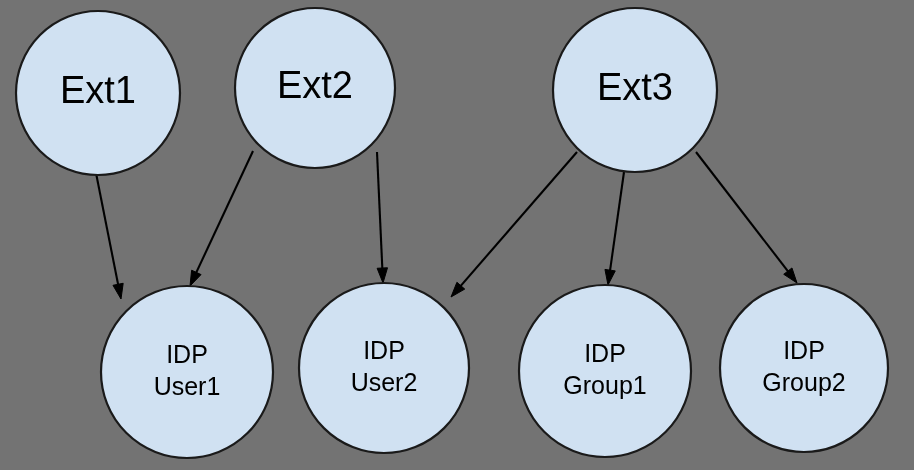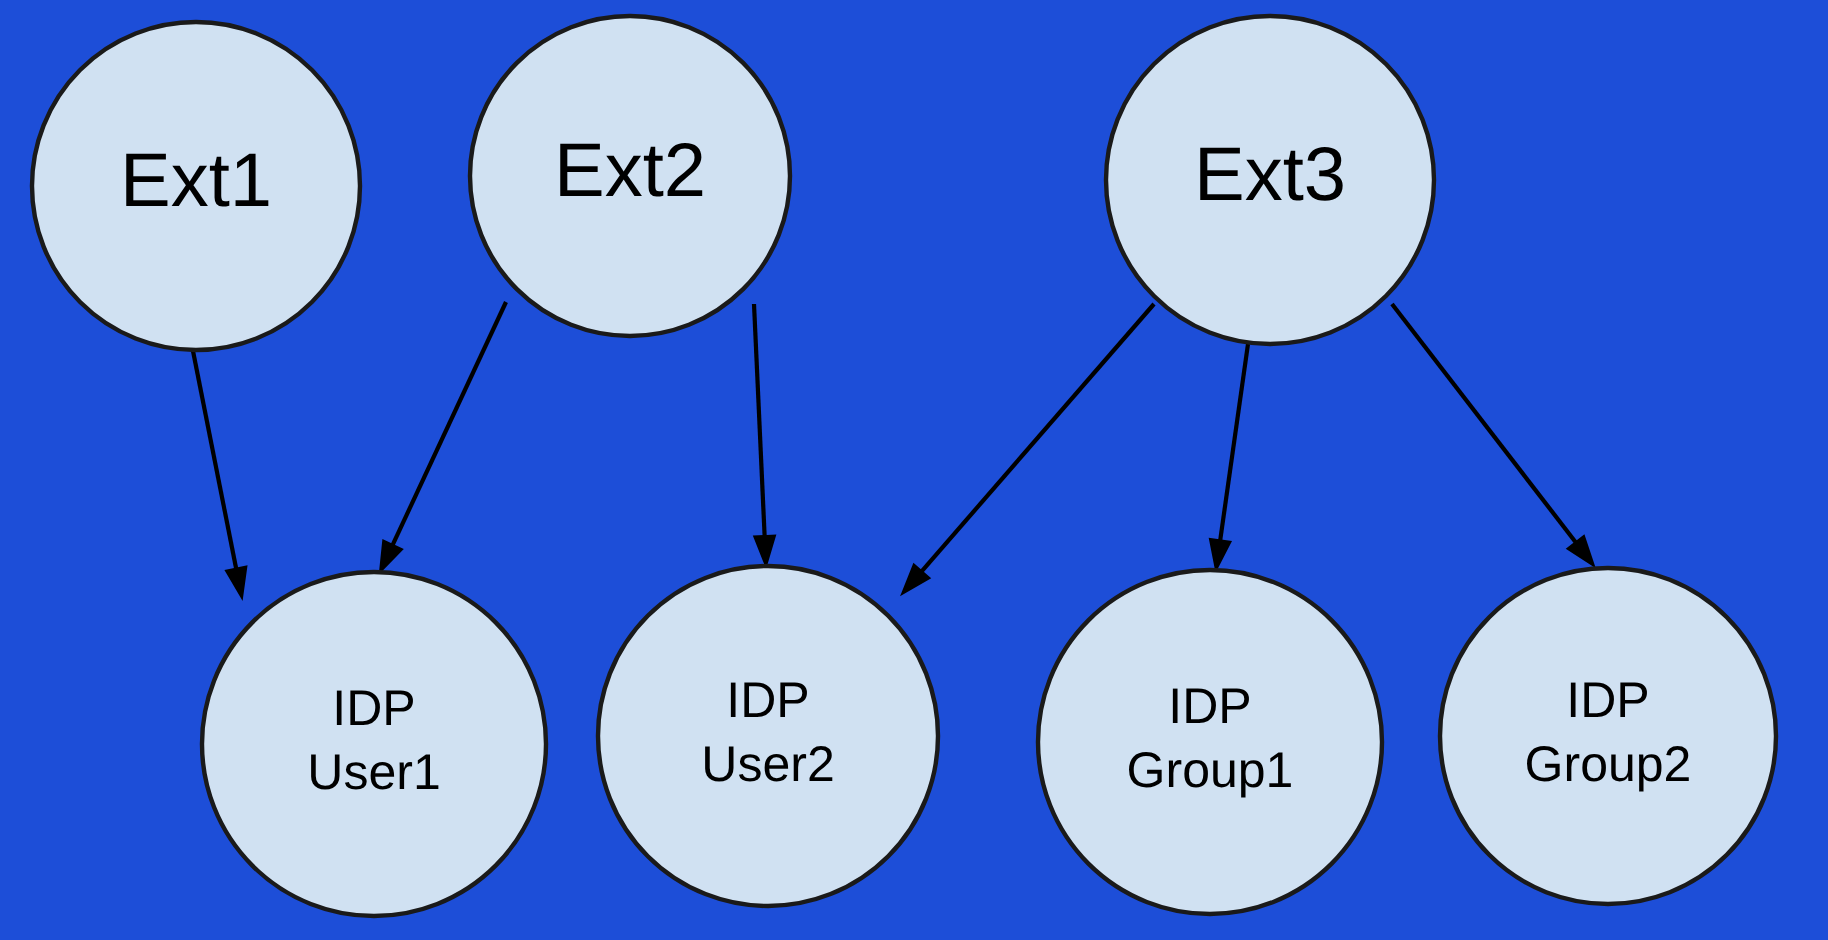--- a/index.html
+++ b/index.html
@@ -4,21 +4,21 @@
 <style>
   html, body {
     margin: 0;
     padding: 0;
     background: #ffffff;
   }
   #canvas {
     position: relative;
     width: 914px;
     height: 470px;
-    background: #1d4ed8;
+    background: #737373;
     overflow: hidden;
     font-family: "Liberation Sans", sans-serif;
   }
   #graph-svg {
     position: absolute;
     left: 0;
     top: 0;
     width: 914px;
     height: 470px;
     display: block;

